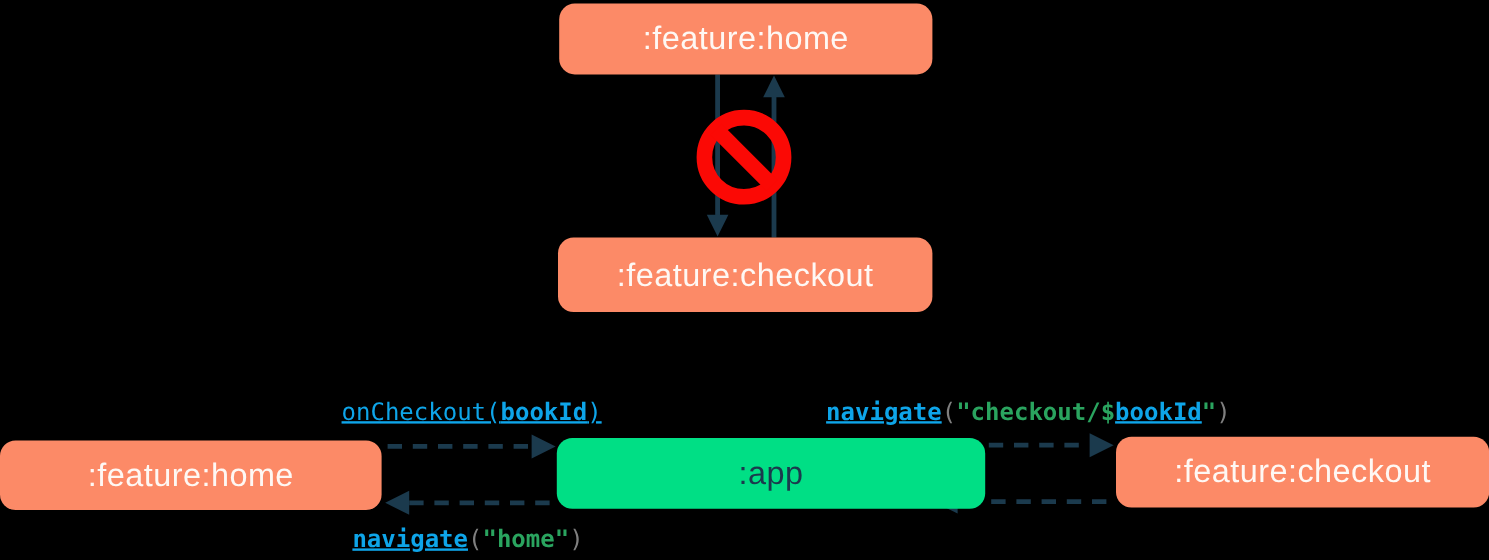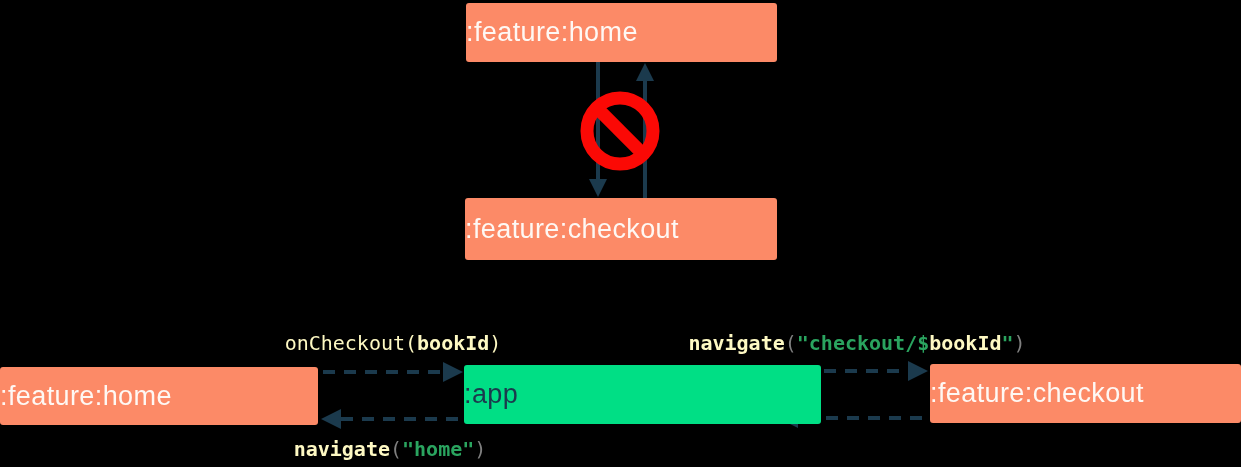--- a/index.html
+++ b/index.html
@@ -16,23 +16,24 @@
     font-family: "Liberation Sans", sans-serif;
   }
   .overlay {
     position: absolute;
     left: 0;
     top: 0;
     pointer-events: none;
   }
   .box {
     position: absolute;
-    border-radius: 3px;
+    border-radius: 13px;
     display: flex;
     align-items: center;
+    justify-content: center;
     font-size: 27px;
     letter-spacing: 0.4px;
     white-space: nowrap;
   }
   .coral {
     background: #FC8A67;
     color: #FEF8F4;
   }
   .greenbox {
     background: #00DF85;
@@ -45,21 +46,21 @@
   .box-bottom-checkout { left: 930px; top: 364px; width: 311px; height: 59px; }
 
   .code {
     position: absolute;
     transform: translateX(-50%);
     font-family: "DejaVu Sans Mono", "Liberation Mono", monospace;
     font-size: 20px;
     line-height: 24px;
     white-space: pre;
   }
-  .code .navy  { color: #fef9c3; }
+  .code .navy  { color: #0ea5e9; text-decoration: underline; }
   .code .green { color: #2AA45F; }
   .code .gray  { color: #7F7F7F; }
   .code .b     { font-weight: bold; }
 
   .lbl-oncheckout   { left: 393px; top: 331px; }
   .lbl-nav-checkout { left: 857px; top: 331px; }
   .lbl-nav-home     { left: 390px; top: 437px; }
   .lbl-onpayment    { left: 853px; top: 437px; }
 
   .solid-line  { stroke: #1B3A4D; stroke-width: 4; }

